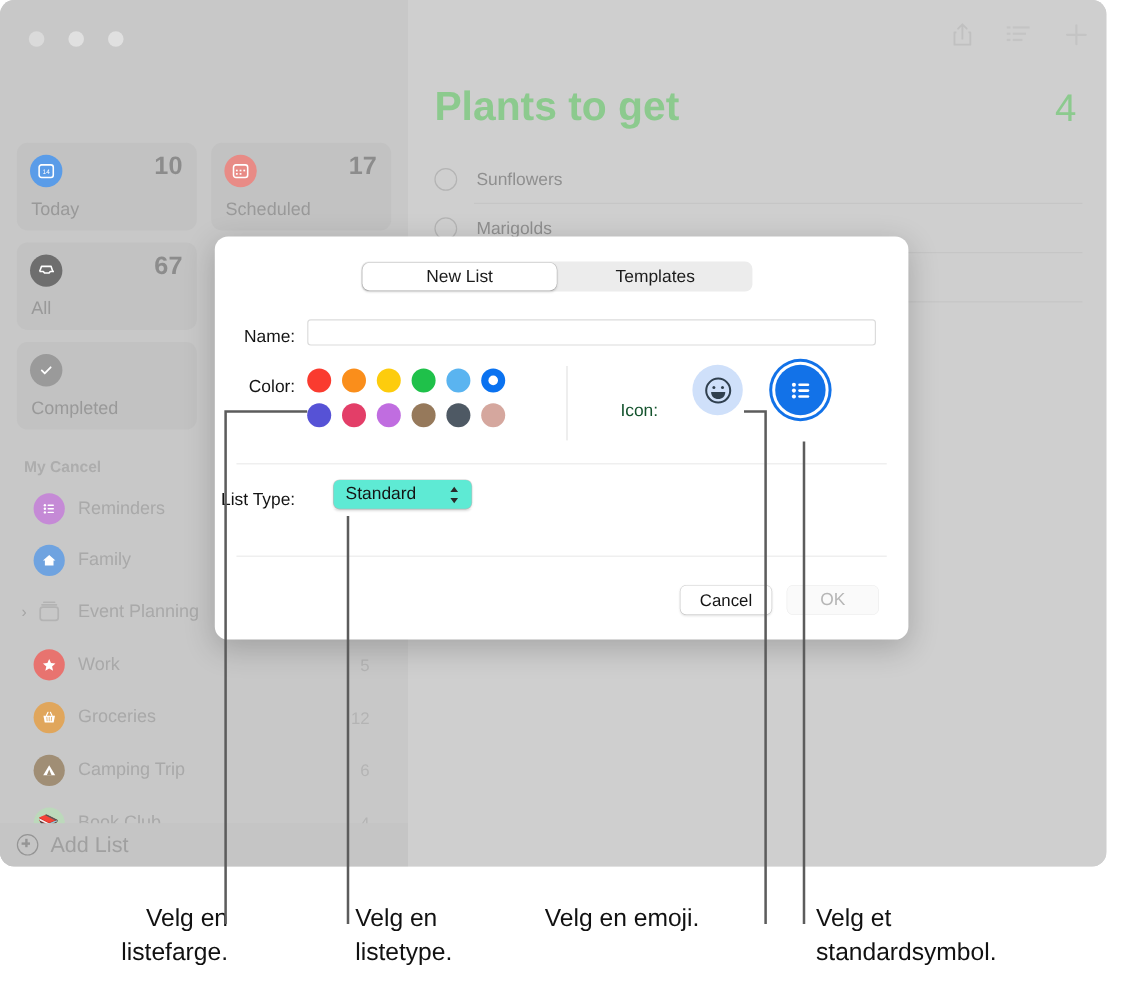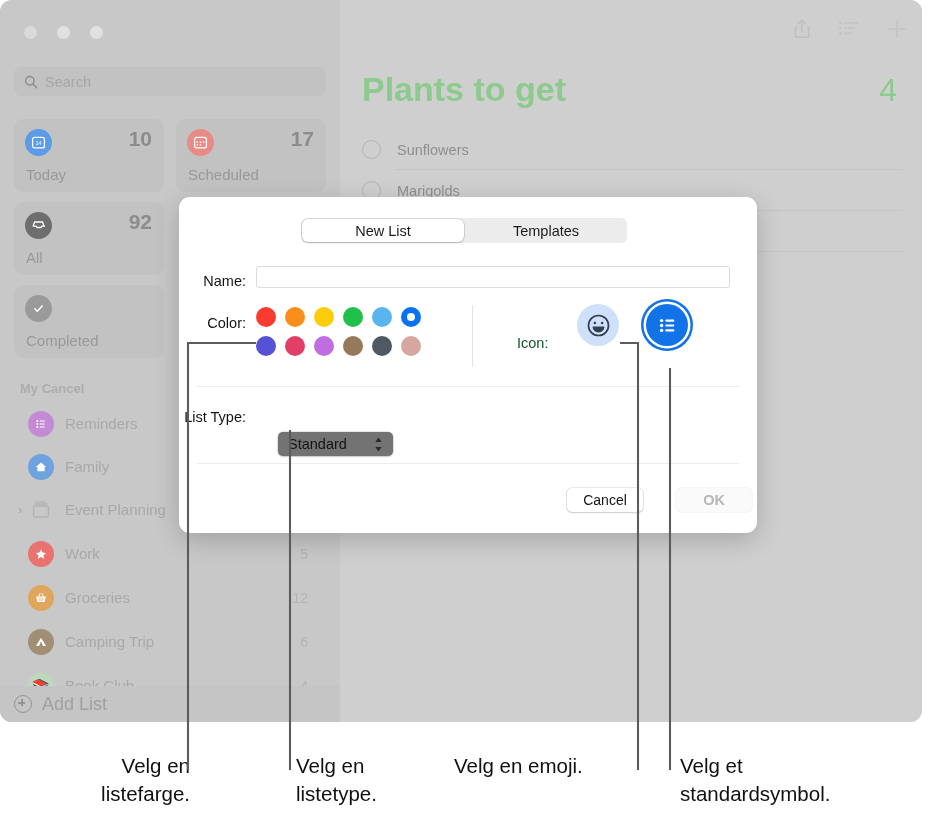--- a/index.html
+++ b/index.html
@@ -237,46 +237,46 @@
   }
 
   .hrule { position: absolute; left: 18px; right: 18px; height: 1px; background: #ececec; }
   #rule-1 { top: 189px; }
   #rule-2 { top: 266px; }
 
   #listtype-label { position: absolute; left: 0; top: 212px; width: 67px; text-align: right; font-size: 14.5px; color: #141414; }
   #listtype-select {
     position: absolute; left: 99px; top: 203px;
     width: 115px; height: 24px;
-    background: #737373;
+    background: #5eead4;
     border-radius: 5px;
     box-shadow: 0 0 0 0.5px rgba(0,0,0,0.18), 0 1px 2px rgba(0,0,0,0.14);
-    display: flex; align-items: center; margin-top: 32px;
+    display: flex; align-items: center;
   }
   #listtype-select .val { margin-left: 10px; font-size: 14.5px; color: #141414; }
   #listtype-select .chev {
     position: absolute; right: 9px; display: flex; flex-direction: column;
     align-items: center; line-height: 0.62; font-size: 11px; color: #2a2a2a;
   }
 
   #cancel-btn {
     position: absolute; left: 388px; top: 291px;
     width: 76px; height: 24px;
     background: #ffffff; border-radius: 5px;
     box-shadow: 0 0 0 0.5px rgba(0,0,0,0.17), 0 1px 2px rgba(0,0,0,0.13);
     display: flex; align-items: center; justify-content: center;
     font-size: 14px; color: #141414;
   }
   #ok-btn {
-    position: absolute; left: 497px; top: 291px;
+    position: absolute; left: 477px; top: 291px;
     width: 76px; height: 24px;
     background: #fafafa; border-radius: 5px;
     box-shadow: 0 0 0 0.5px rgba(0,0,0,0.08);
     display: flex; align-items: center; justify-content: center;
-    font-size: 14.5px; color: #b6b6b6; font-weight: bold;
+    font-size: 14.5px; color: #b6b6b6;
   }
 
   
   #callouts { position: absolute; left: 0; top: 0; width: 934px; height: 825px; z-index: 60; pointer-events: none; }
   .callout-text {
     position: absolute;
     font-size: 20.5px;
     color: #111111;
     line-height: 1.38;
   }
@@ -289,29 +289,20 @@
   <div id="app-window">
 
     <div id="sidebar">
 
       <div class="traffic-lights">
         <span class="tl t1"></span>
         <span class="tl t2"></span>
         <span class="tl t3"></span>
       </div>
 
-      <div id="search-box">
-        <span class="mag">
-          <svg width="14" height="14" viewBox="0 0 14 14">
-              <circle cx="5.8" cy="5.8" r="4.2" fill="none" stroke="#8e8e8e" stroke-width="1.5"></circle>
-              <line x1="9" y1="9" x2="12.6" y2="12.6" stroke="#8e8e8e" stroke-width="1.5" stroke-linecap="round"></line>
-            </svg>
-        </span>
-        <span class="ph">Search</span>
-      </div>
 
       <div class="smart-grid">
         <div class="smart-row">
           <div class="smart-card">
             <span class="ic" style="background:#5a9ce8">
               <svg width="15" height="15" viewBox="0 0 15 15">
                   <rect x="1.6" y="2.4" width="11.8" height="10.5" rx="2" fill="none" stroke="#fff" stroke-width="1.3"></rect>
                   <text x="7.5" y="10" font-size="5.4" fill="#fff" text-anchor="middle" font-family="Liberation Sans, sans-serif">14</text>
                 </svg>
             </span>
@@ -336,21 +327,21 @@
           </div>
         </div>
         <div class="smart-row">
           <div class="smart-card" style="flex:0 0 150px">
             <span class="ic" style="background:#6e6e6e">
               <svg width="15" height="15" viewBox="0 0 15 15">
                   <path d="M2 8.2h3.1l1 1.3h3.8l1-1.3H14" fill="none" stroke="#fff" stroke-width="1.3" stroke-linejoin="round"></path>
                   <path d="M2 8.2 3.6 4h8L13 8.2" fill="none" stroke="#fff" stroke-width="1.3" stroke-linejoin="round"></path>
                 </svg>
             </span>
-            <span class="cnt">92</span>
+            <span class="cnt">67</span>
             <span class="lbl">All</span>
           </div>
           <div style="flex:1"></div>
         </div>
         <div class="smart-row">
           <div class="smart-card" style="flex:0 0 150px">
             <span class="ic" style="background:#9a9a9a">
               <svg width="15" height="15" viewBox="0 0 15 15">
                   <path d="M3.8 7.7 6.3 10.2 11.2 5.1" fill="none" stroke="#fff" stroke-width="1.5" stroke-linecap="round" stroke-linejoin="round"></path>
                 </svg>

